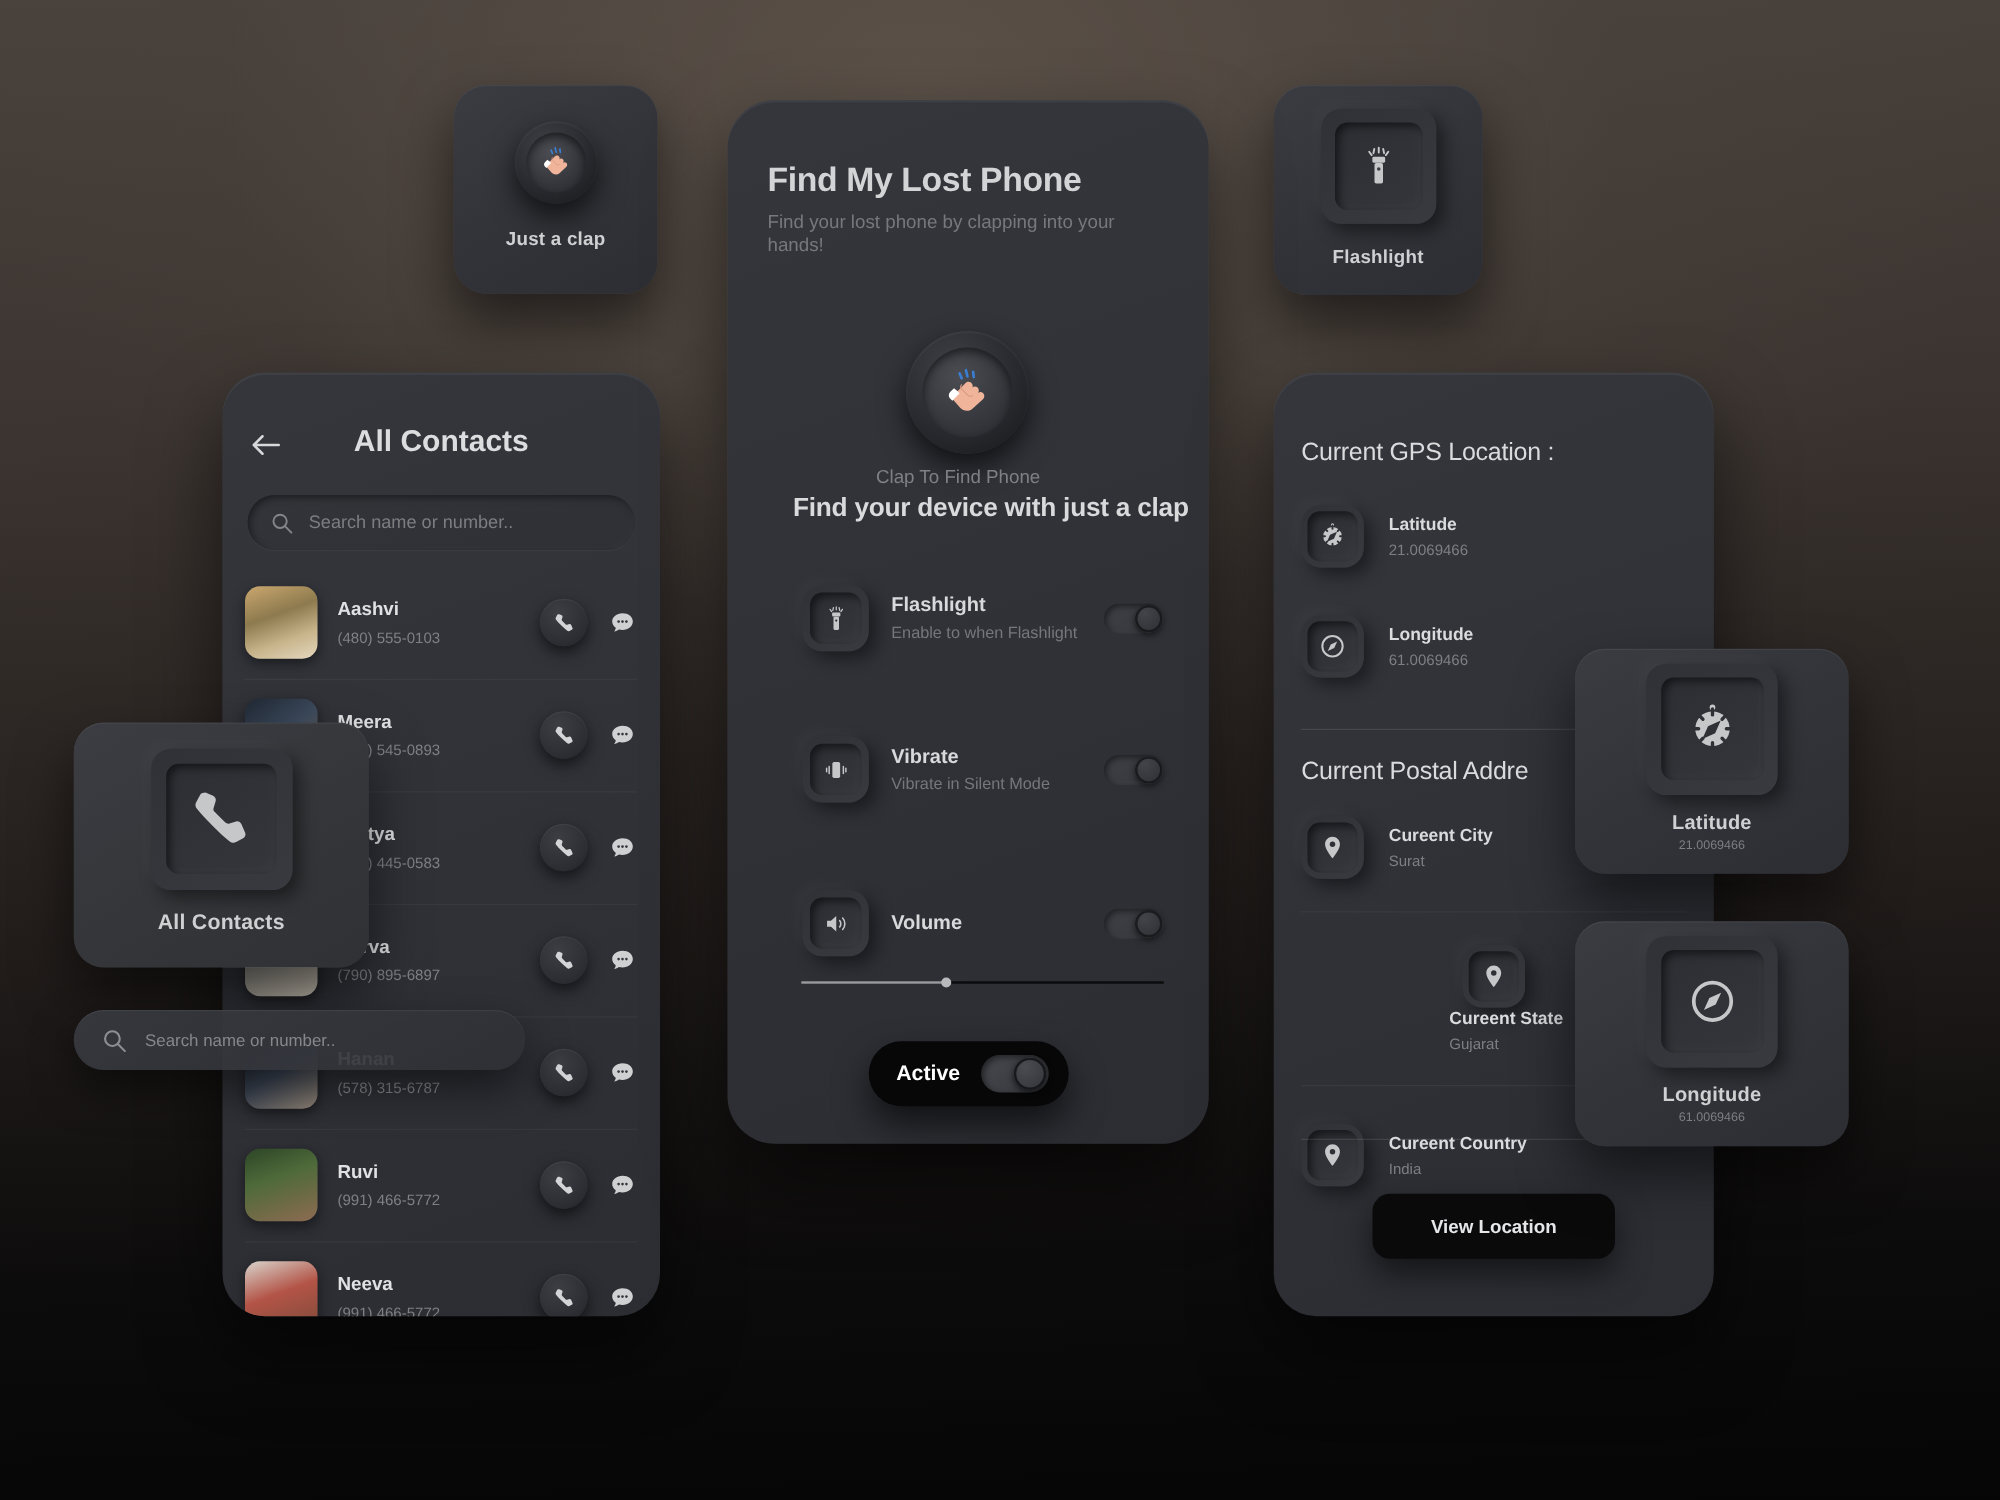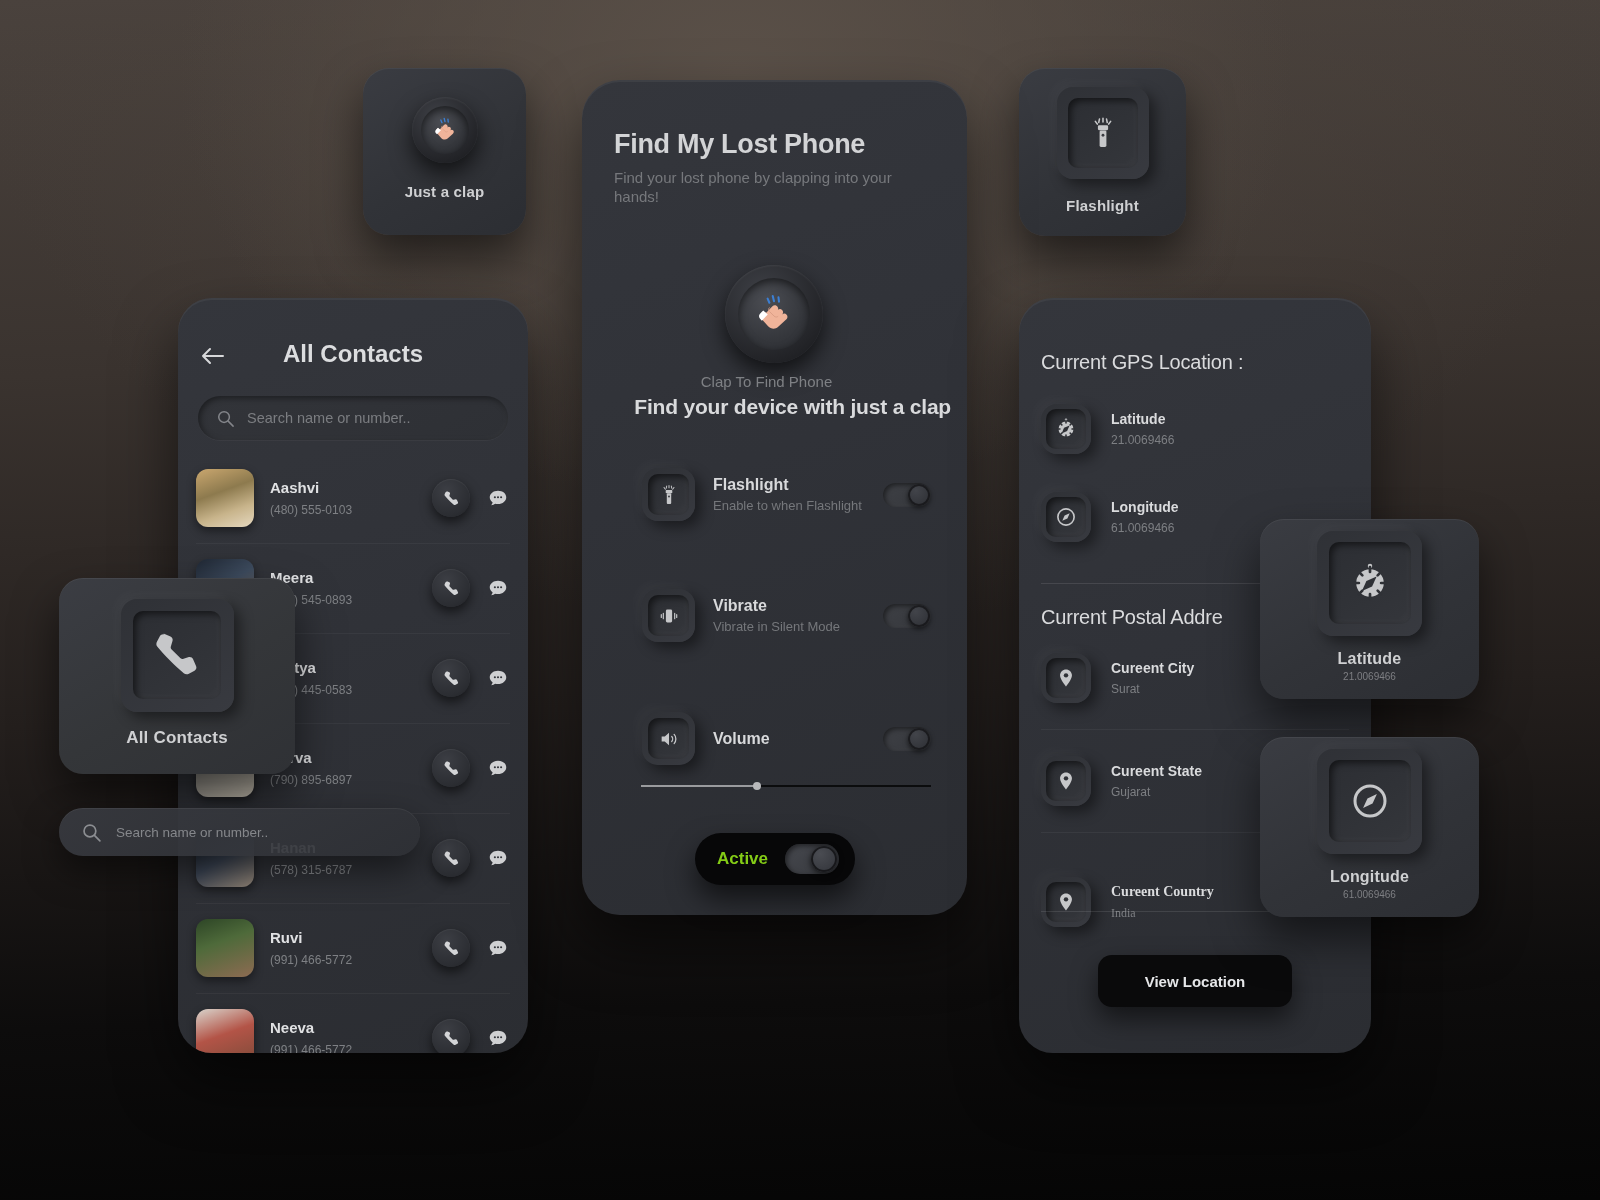--- a/index.html
+++ b/index.html
@@ -91,21 +91,21 @@
   .slider-track { position:absolute; top:5px; left:0; right:0; height:2px; background:#0b0c0d; }
   .slider-fill { position:absolute; top:5px; left:0; height:2px; background:#9a9b9e; }
   .slider-thumb { position:absolute; top:2px; width:8px; height:8px; border-radius:50%; background:#b8b9bb; }
 
   .active-pill {
     position:absolute; left: 113px; bottom: 30px; width: 160px; height: 52px;
     border-radius: 26px; background:#070708;
     box-shadow: 0 14px 28px rgba(0,0,0,.6);
     display:flex; align-items:center; justify-content: space-between; padding: 0 16px 0 22px;
   }
-  .active-pill span { color:#84cc16; font-size:17px; font-weight:700; }
+  .active-pill span { color:#ffffff; font-size:17px; font-weight:700; }
   .active-toggle {
     width: 54px; height: 30px; border-radius: 16px;
     background: linear-gradient(145deg,#46484e,#36383d);
     box-shadow: inset 2px 2px 5px rgba(0,0,0,.5);
     position: relative;
   }
   .active-toggle .knobdot {
     position:absolute; right: 2px; top: 2px; width: 26px; height: 26px; border-radius:50%;
     background: radial-gradient(circle at 35% 30%, #4a4c52, #303238);
     box-shadow: 0 2px 6px rgba(0,0,0,.7), inset 0 0 0 2px rgba(18,18,20,.85);
@@ -525,36 +525,36 @@
     <circle cx="12" cy="9.1" r="2.4" fill="#2e3035"></circle>
             </svg>
           </div>
      </div>
      <div class="g-txt">
        <div class="g-label">Cureent City</div>
        <div class="g-val">Surat</div>
      </div>
       </div>
       <div class="divider-faint" style="margin: 26px 0px 0px;"></div>
-      <div class="g-row" style="margin-top: 26px;">
+      <div class="g-row" style="margin-top: 26px; flex-direction: column;">
         <div class="frame-outer" style="width:50px;height:50px;">
        <div class="frame-inner" style="width:40px;height:40px;">
             <svg width="22" height="22" viewBox="0 0 24 24">
     <path fill="#c6c7c9" d="M12 2.6c-3.6 0-6.5 2.9-6.5 6.5 0 4.7 6.5 12.3 6.5 12.3s6.5-7.6 6.5-12.3c0-3.6-2.9-6.5-6.5-6.5z"></path>
     <circle cx="12" cy="9.1" r="2.4" fill="#2e3035"></circle>
             </svg>
           </div>
      </div>
      <div class="g-txt">
        <div class="g-label">Cureent State</div>
        <div class="g-val">Gujarat</div>
      </div>
       </div>
       <div class="divider-faint" style="margin: 26px 0px 0px;"></div>
-      <div class="g-row" style="margin-top: 44px; font-family: Liberation Serif, serif;">
+      <div class="g-row" style="margin-top: 30px;">
         <div class="frame-outer" style="width:50px;height:50px;">
        <div class="frame-inner" style="width:40px;height:40px;">
             <svg width="22" height="22" viewBox="0 0 24 24">
     <path fill="#c6c7c9" d="M12 2.6c-3.6 0-6.5 2.9-6.5 6.5 0 4.7 6.5 12.3 6.5 12.3s6.5-7.6 6.5-12.3c0-3.6-2.9-6.5-6.5-6.5z"></path>
     <circle cx="12" cy="9.1" r="2.4" fill="#2e3035"></circle>
             </svg>
           </div>
      </div>
      <div class="g-txt">
        <div class="g-label">Cureent Country</div>

